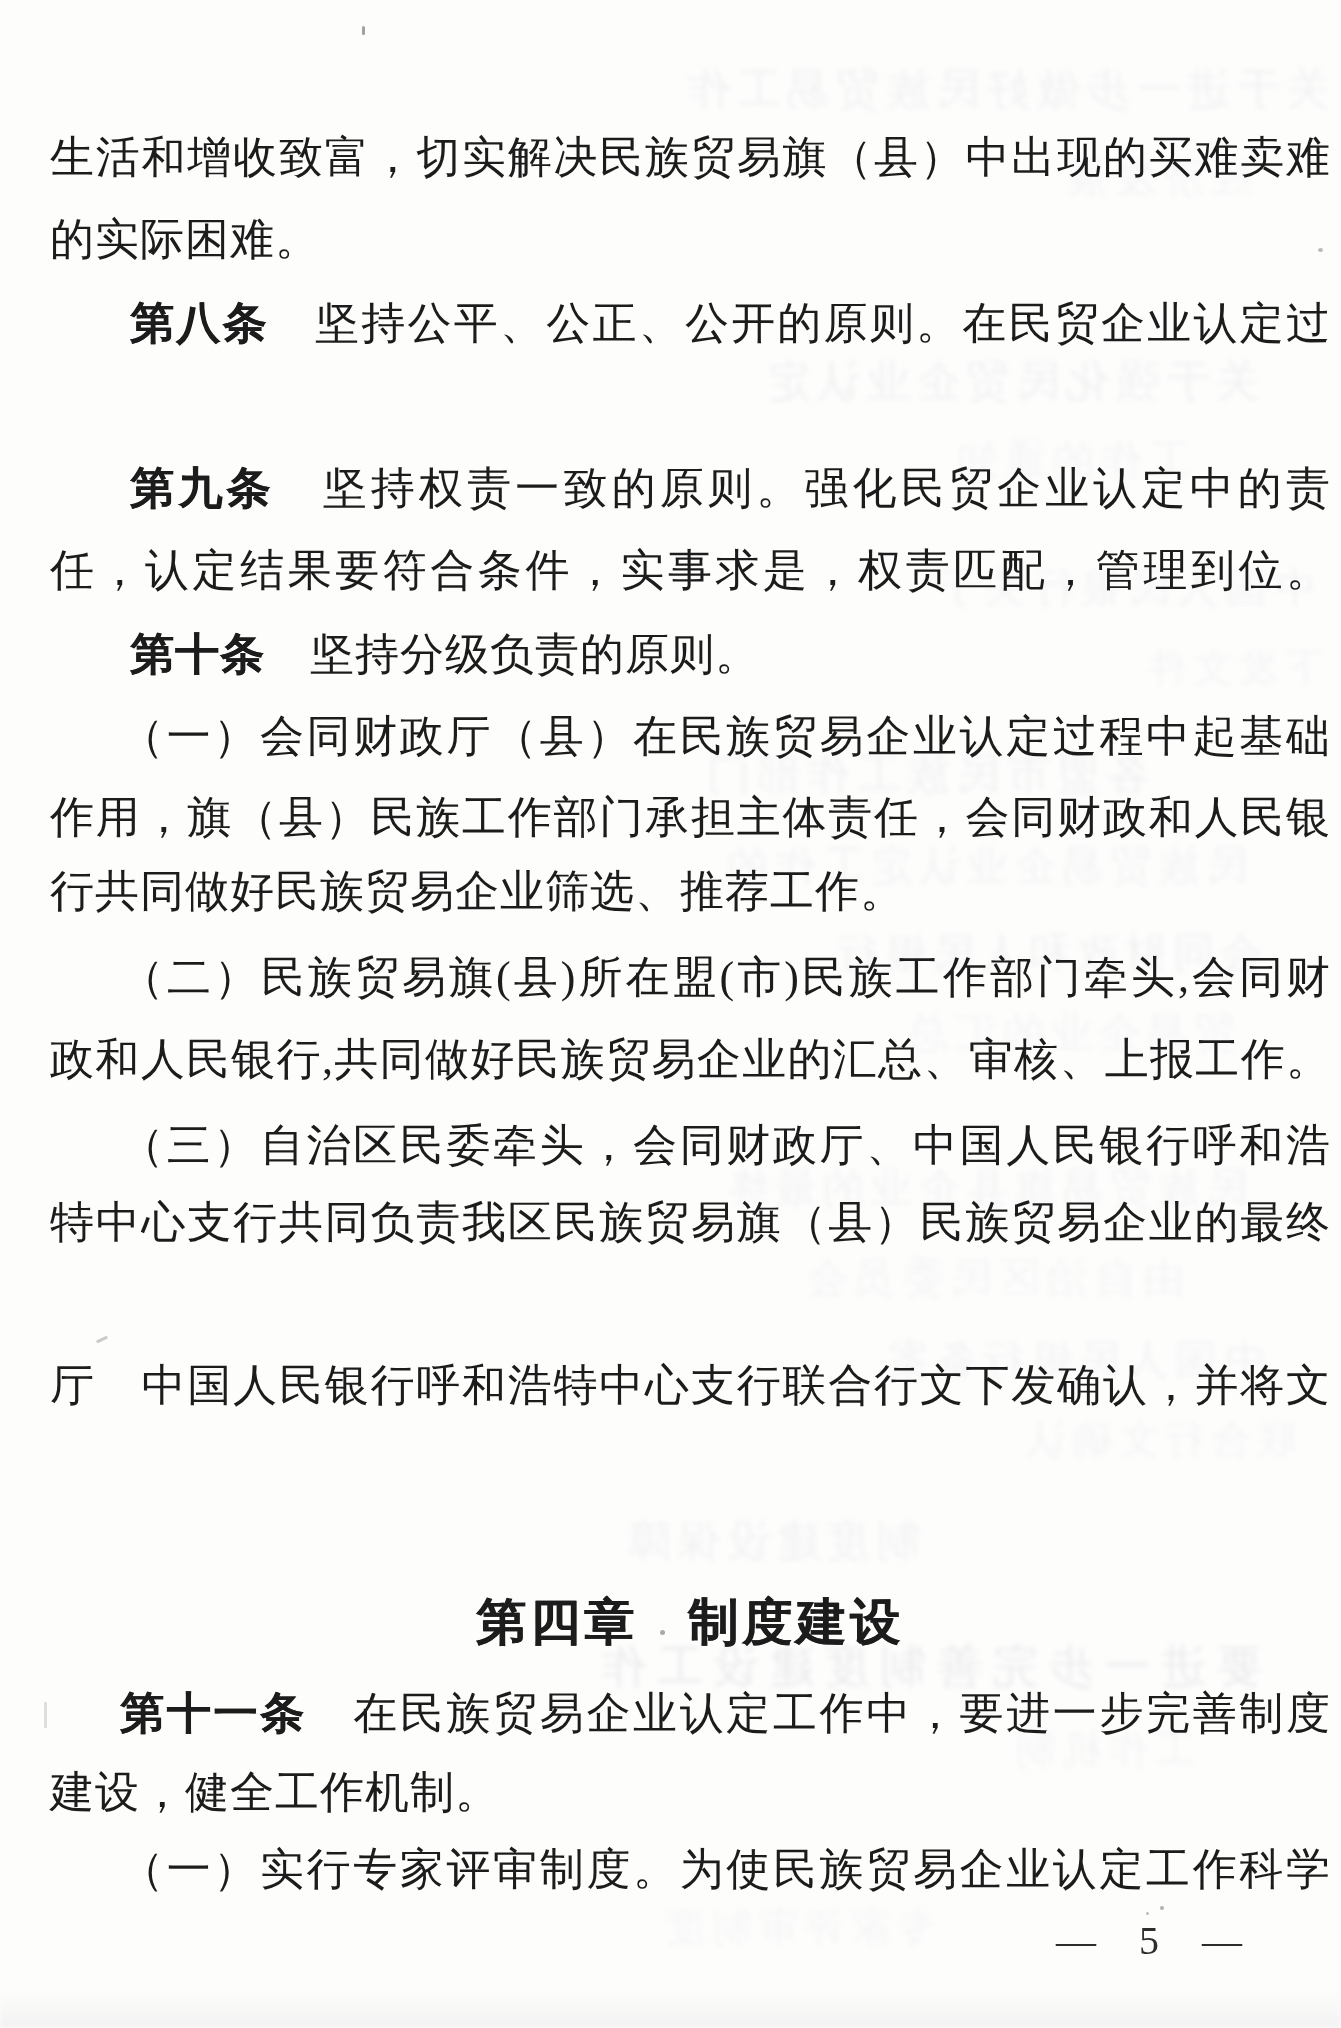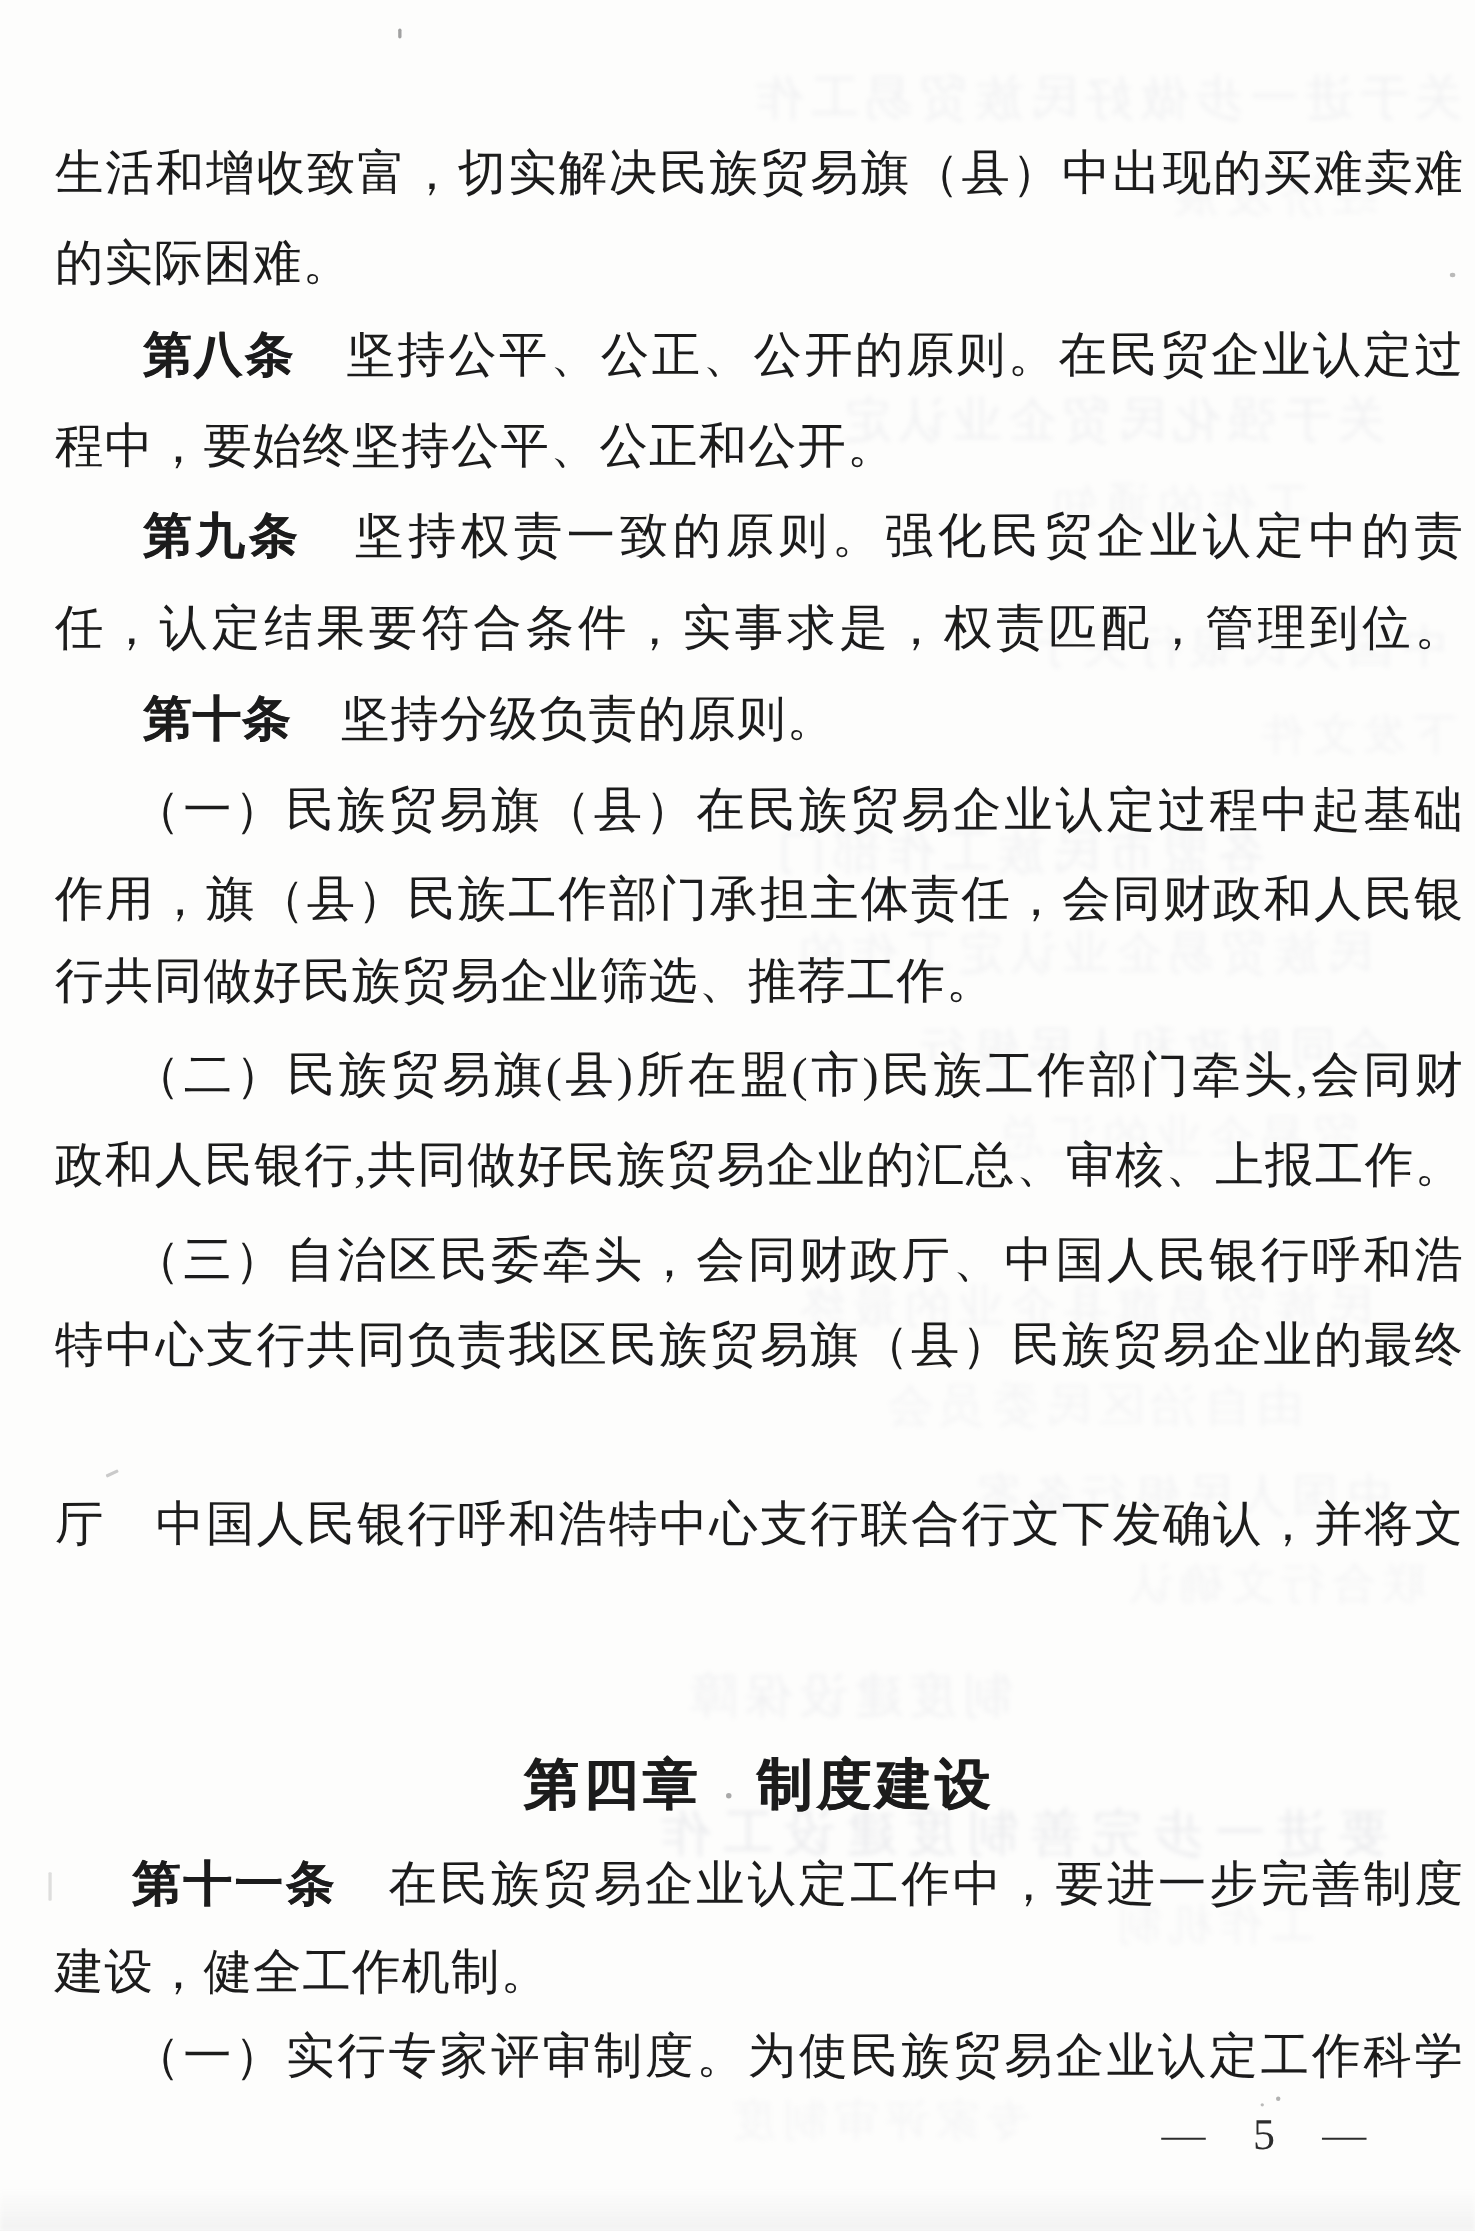--- a/index.html
+++ b/index.html
@@ -89,28 +89,27 @@
   <div class="ghost" style="top:1412px;left:1020px;font-size:40px;opacity:.08">联合行文确认</div>
   <div class="ghost" style="top:1512px;left:620px;font-size:44px;opacity:.10">制度建设保障</div>
   <div class="ghost" style="top:1636px;left:590px;font-size:46px;opacity:.16;letter-spacing:10px">要进一步完善制度建设工作</div>
   <div class="ghost" style="top:1722px;left:1010px;font-size:40px;opacity:.08">工作机制</div>
   <div class="ghost" style="top:1900px;left:660px;font-size:40px;opacity:.07">专家评审制度</div>
 
   <div class="line just" style="top:131px">生活和增收致富，切实解决民族贸易旗（县）中出现的买难卖难</div>
   <div class="line just ind3" style="top:296px"><span class="kw">第八条</span><span>　坚持公平、公正、公开的原则。在民贸企业认定过</span></div>
 
   <div class="line" style="top:213px">的实际困难。</div>
-  <div class="line" style="top:379px">程中，要始终坚持公平、公正和公开。</div>
 
   <div class="line just ind3" style="top:461px"><span class="kw">第九条</span><span>　坚持权责一致的原则。强化民贸企业认定中的责</span></div>
   <div class="line just" style="top:544px">任，认定结果要符合条件，实事求是，权责匹配，管理到位。</div>
 
   <div class="line ind3" style="top:627px"><span class="kw">第十条</span><span>　坚持分级负责的原则。</span></div>
 
-  <div class="line just ind" style="top:710px">（一）民族贸易旗（县）在民族贸易企业认定过程中起基础</div>
+  <div class="line just ind" style="top:710px">（一）会同财政厅（县）在民族贸易企业认定过程中起基础</div>
   <div class="line just" style="top:791px">作用，旗（县）民族工作部门承担主体责任，会同财政和人民银</div>
   <div class="line" style="top:865px">行共同做好民族贸易企业筛选、推荐工作。</div>
 
   <div class="line just ind" style="top:951px">（二）民族贸易旗(县)所在盟(市)民族工作部门牵头,会同财</div>
   <div class="line just" style="top:1033px">政和人民银行,共同做好民族贸易企业的汇总、审核、上报工作。</div>
 
   <div class="line just ind" style="top:1119px">（三）自治区民委牵头，会同财政厅、中国人民银行呼和浩</div>
   <div class="line just" style="top:1196px">特中心支行共同负责我区民族贸易旗（县）民族贸易企业的最终</div>
   <div class="line just" style="top:1359px">厅　中国人民银行呼和浩特中心支行联合行文下发确认，并将文</div>
 

